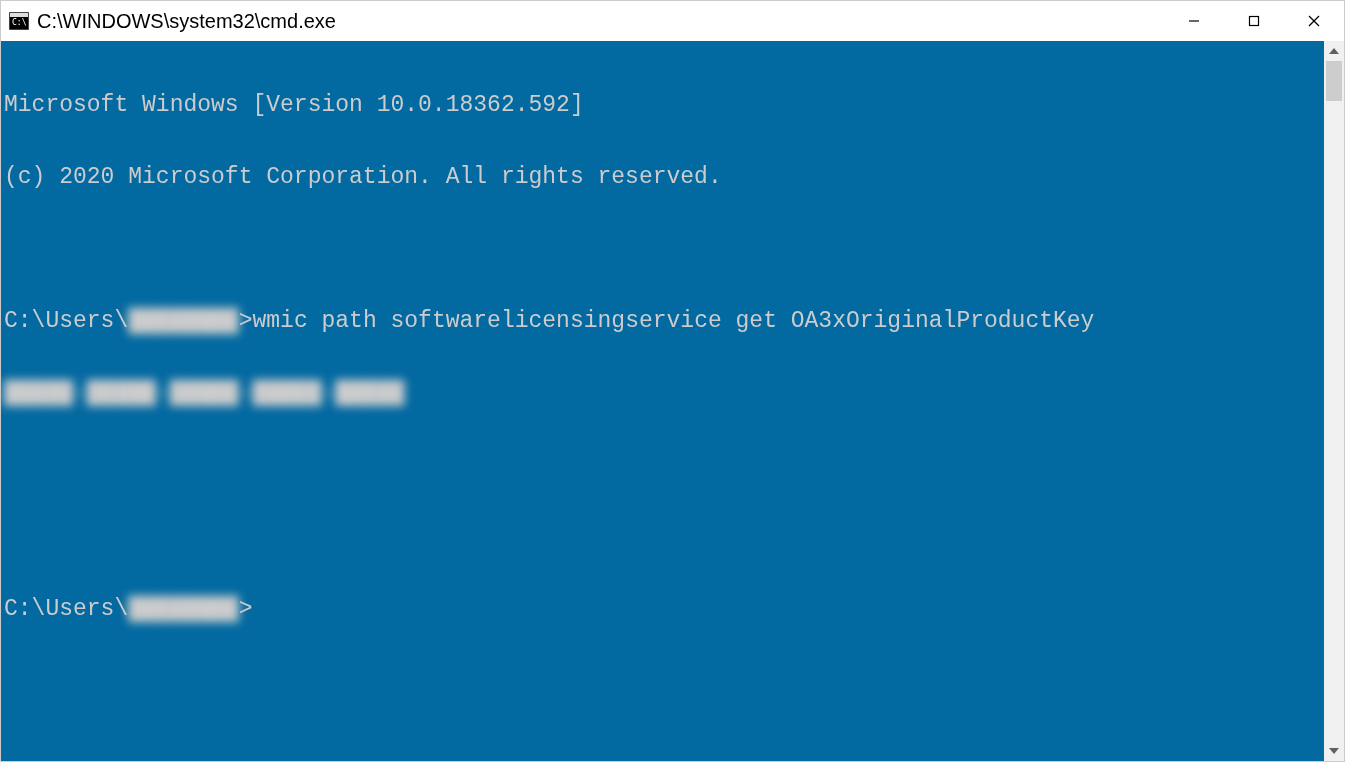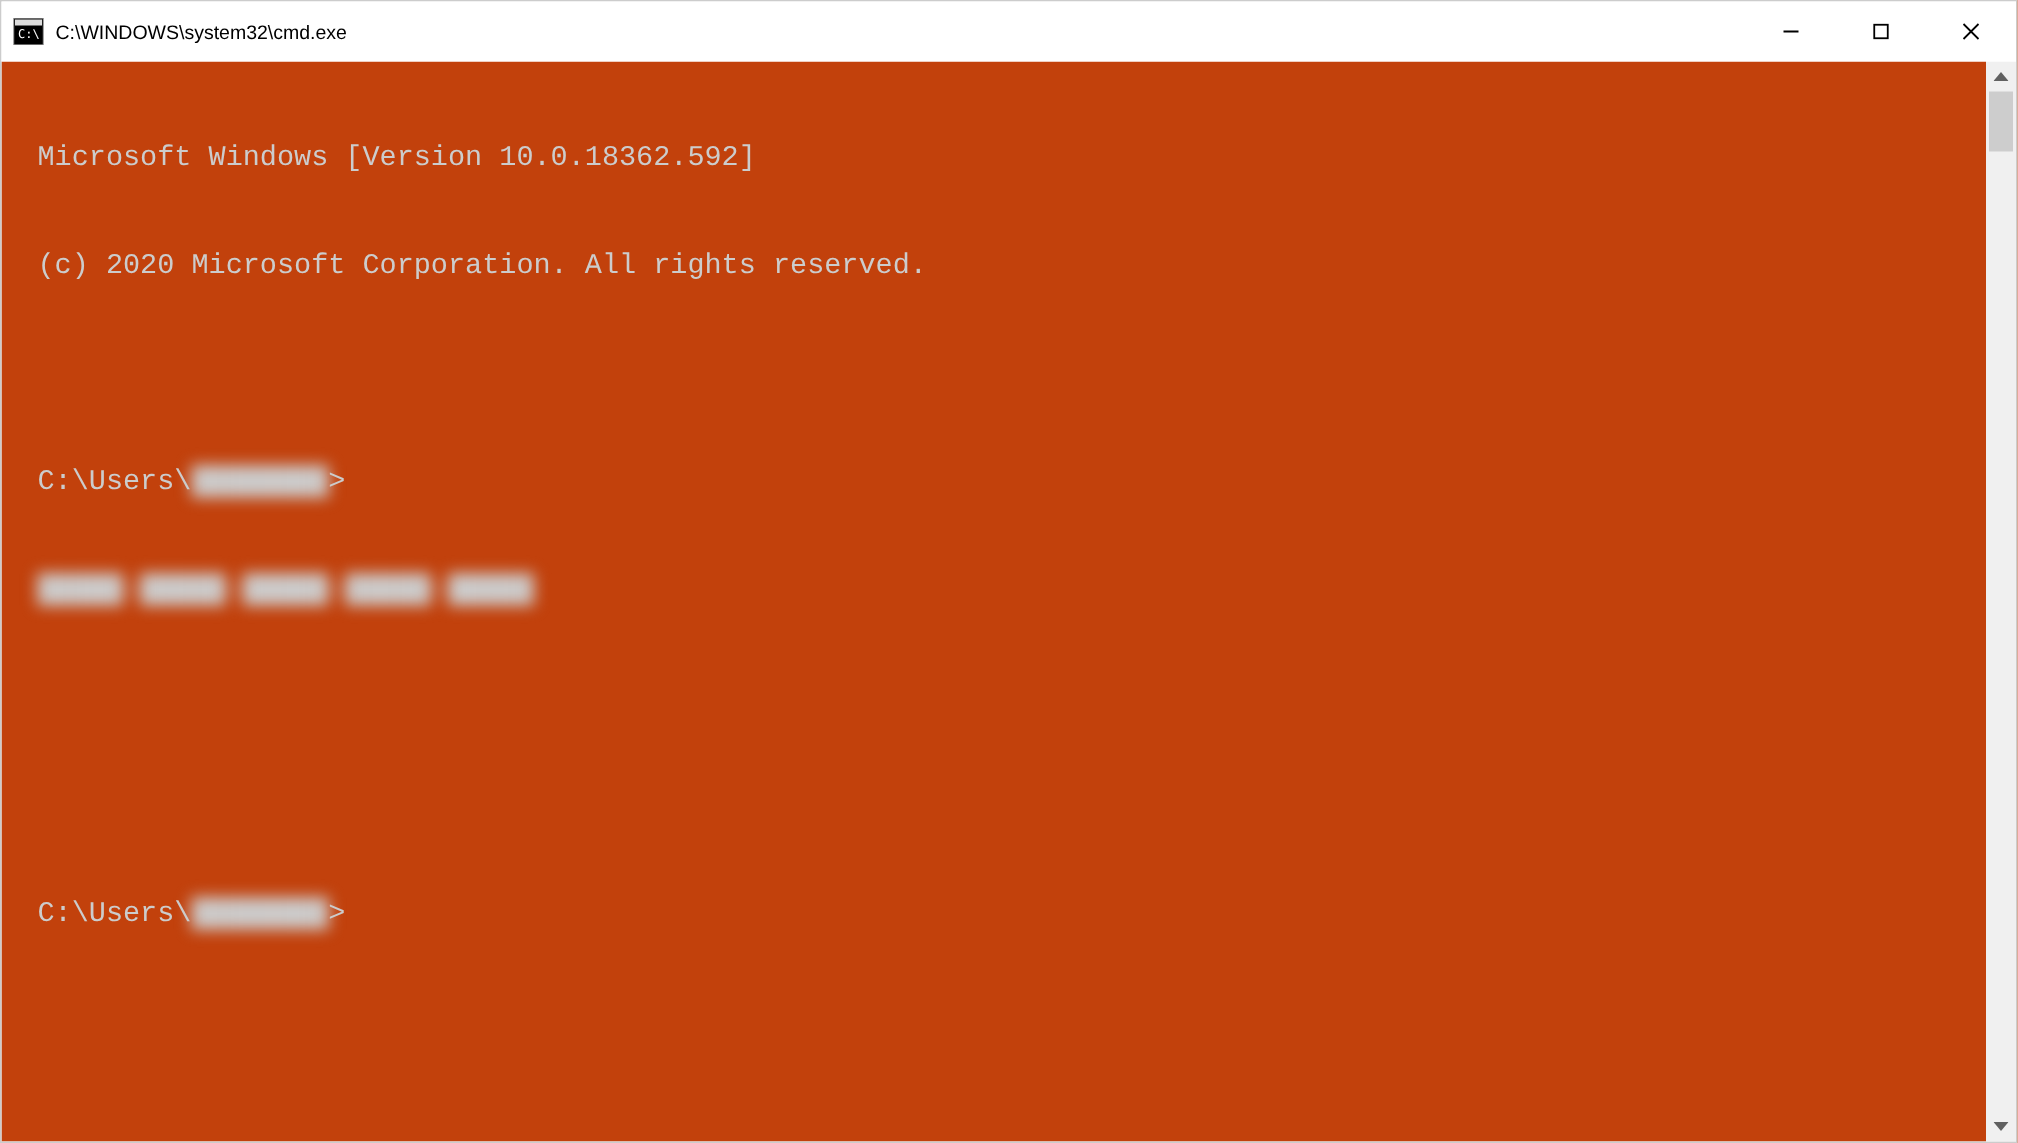--- a/index.html
+++ b/index.html
@@ -30,21 +30,21 @@
     }
     .cmd-icon {
       width: 20px;
       height: 18px;
       margin-right: 8px;
       display: flex;
       align-items: center;
       justify-content: center;
     }
     .title-text {
-      font-size: 13px;
+      font-size: 20px;
       color: #000;
       flex: 1;
     }
     .window-controls {
       display: flex;
       height: 100%;
     }
     .win-btn {
       width: 60px;
       height: 100%;
@@ -55,26 +55,26 @@
       background: transparent;
       border: none;
     }
     .content-wrap {
       flex: 1;
       display: flex;
       overflow: hidden;
     }
     .terminal {
       flex: 1;
-      background: #c2410c;
+      background: #0369a1;
       color: #cccccc;
       font-family: Consolas, 'Courier New', monospace;
-      font-size: 19px;
+      font-size: 23px;
       line-height: 24px;
-      padding: 4px 24px;
+      padding: 4px 3px;
       white-space: pre;
       overflow: hidden;
     }
     .terminal-line {
       display: block;
     }
     .blurred {
       filter: blur(5px);
       display: inline-block;
     }
@@ -140,21 +140,21 @@
           <line x1="11" y1="1" x2="1" y2="11" stroke="#000" stroke-width="1.2"></line>
         </svg>
       </button>
     </div>
   </div>
   <div class="content-wrap">
     <div class="terminal">
       <span class="terminal-line">Microsoft Windows [Version 10.0.18362.592]</span>
       <span class="terminal-line">(c) 2020 Microsoft Corporation. All rights reserved.</span>
       <span class="terminal-line"> </span>
-      <div class="prompt-line"><span>C:\Users\</span><span class="blurred">████████</span><span>&gt;</span></div>
+      <div class="prompt-line"><span>C:\Users\</span><span class="blurred">████████</span><span>&gt;</span><span>wmic path softwarelicensingservice get OA3xOriginalProductKey</span></div>
       <div class="terminal-line"><span class="blurred">█████-█████-█████-█████-█████</span></div>
       <span class="terminal-line"> </span>
       <span class="terminal-line"> </span>
       <div class="prompt-line"><span>C:\Users\</span><span class="blurred">████████</span><span>&gt;</span></div>
     </div>
     <div class="scrollbar">
       <div class="scroll-arrow">
         <svg width="10" height="6" viewBox="0 0 10 6">
           <path d="M0 6 L5 0 L10 6 Z" fill="#606060"></path>
         </svg>

